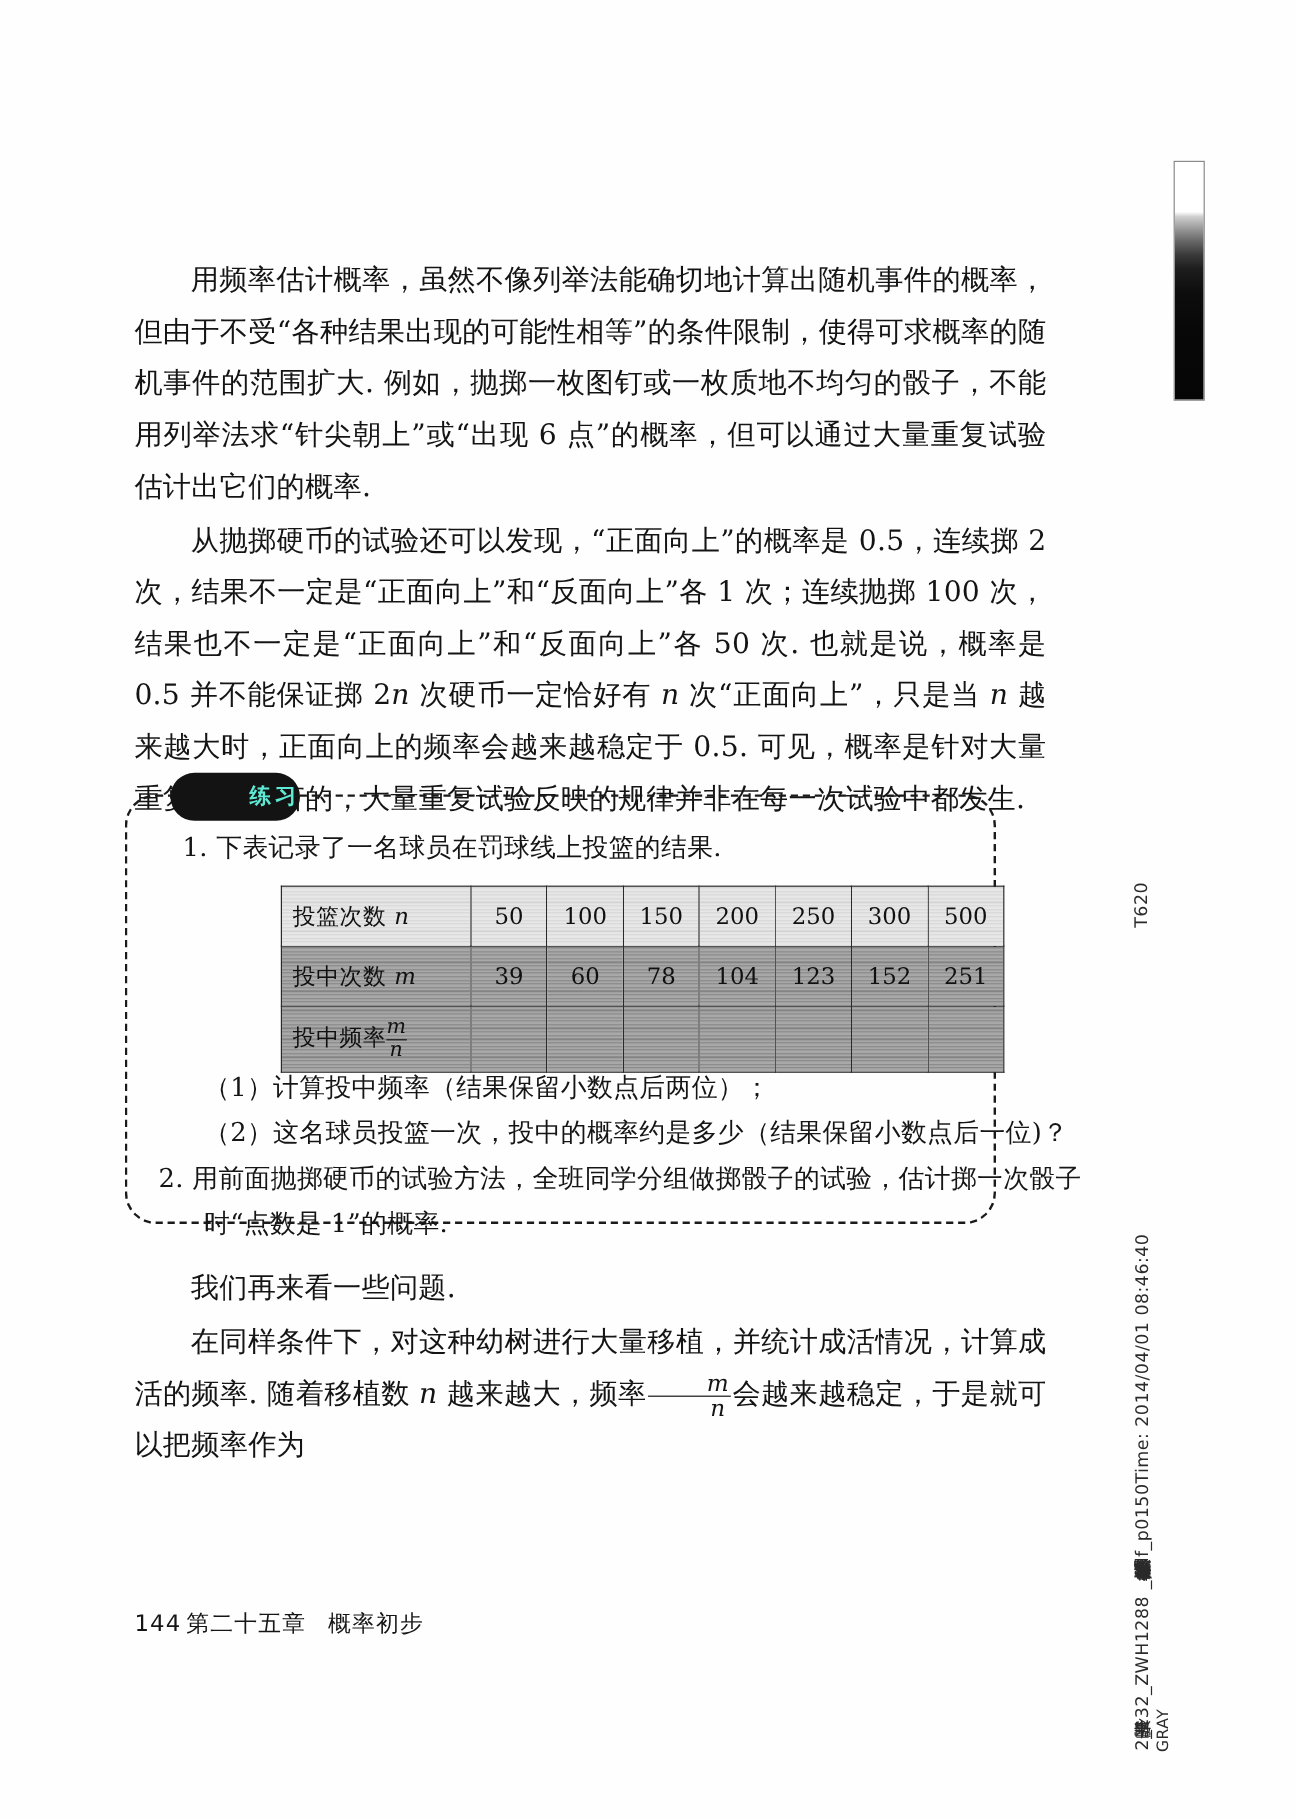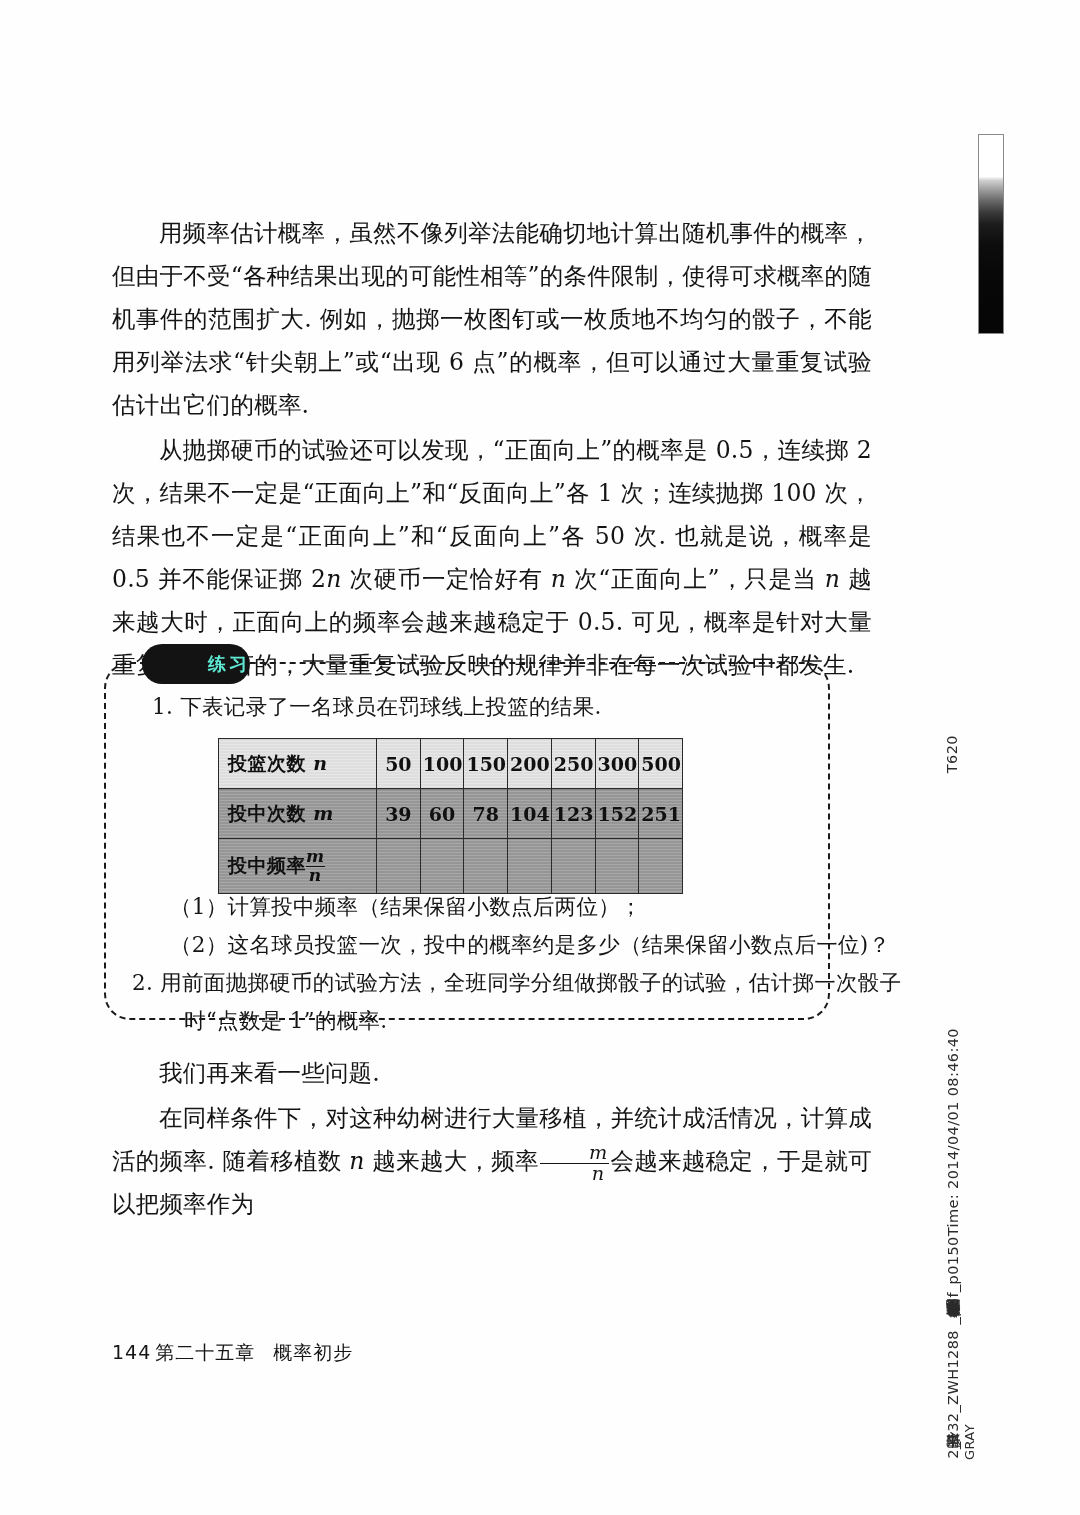--- a/index.html
+++ b/index.html
@@ -128,32 +128,31 @@
     font-size: 21.5px;
     line-height: 38px;
     color: #151515;
     letter-spacing: 0.3px;
     white-space: nowrap;
   }
   #ex1-stem { left: 152px; top: 688px; }
   #ex1-q1   { left: 170px; top: 888px; }
   #ex1-q2   { left: 170px; top: 926px; text-align: right; }
   #ex2-l1   { left: 132px; top: 964px; }
-  #ex2-l2   { left: 184px; top: 1002px; white-space: nowrap; text-align: center; }
+  #ex2-l2   { left: 170px; top: 1002px; white-space: nowrap; text-align: center; }
 
   
   #stat-table {
     position: absolute;
-    left: 218px;
+    left: 234px;
     top: 738px;
-    width: 465px;
+    width: 603px;
     border-collapse: collapse;
     table-layout: fixed;
     font-size: 19px;
-    font-weight: bold;
   }
   #stat-table td {
     border: 1.6px solid #2a2a2a;
     height: 49px;
     text-align: center;
     vertical-align: middle;
     color: #101010;
     padding: 0 2px;
     position: relative;
   }

